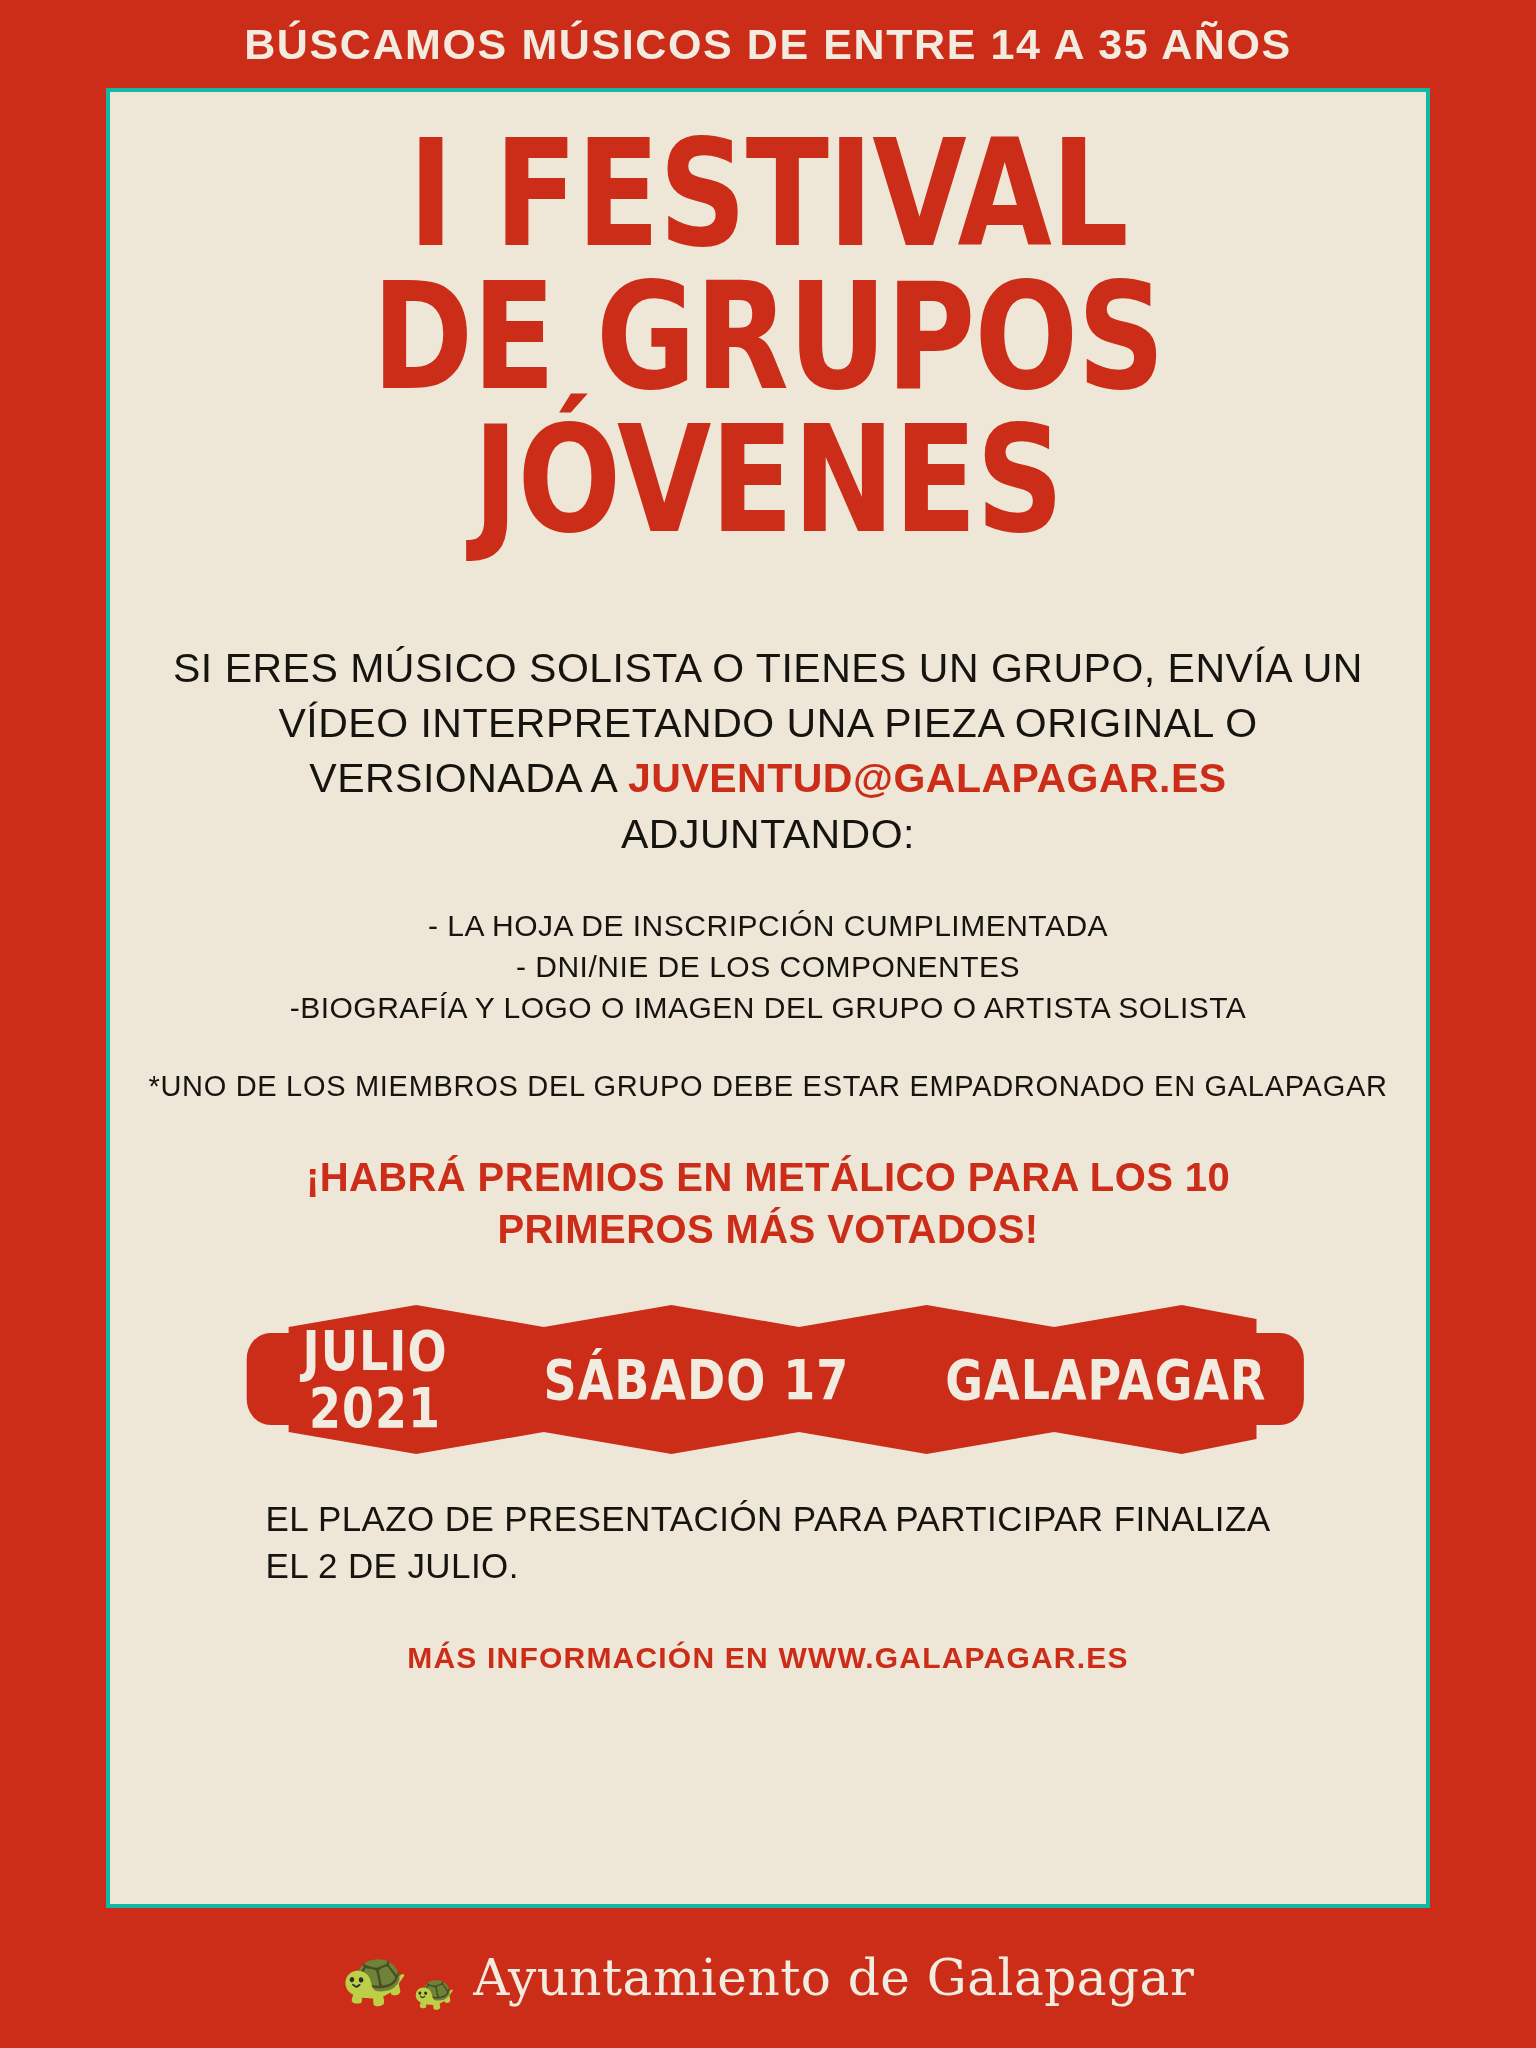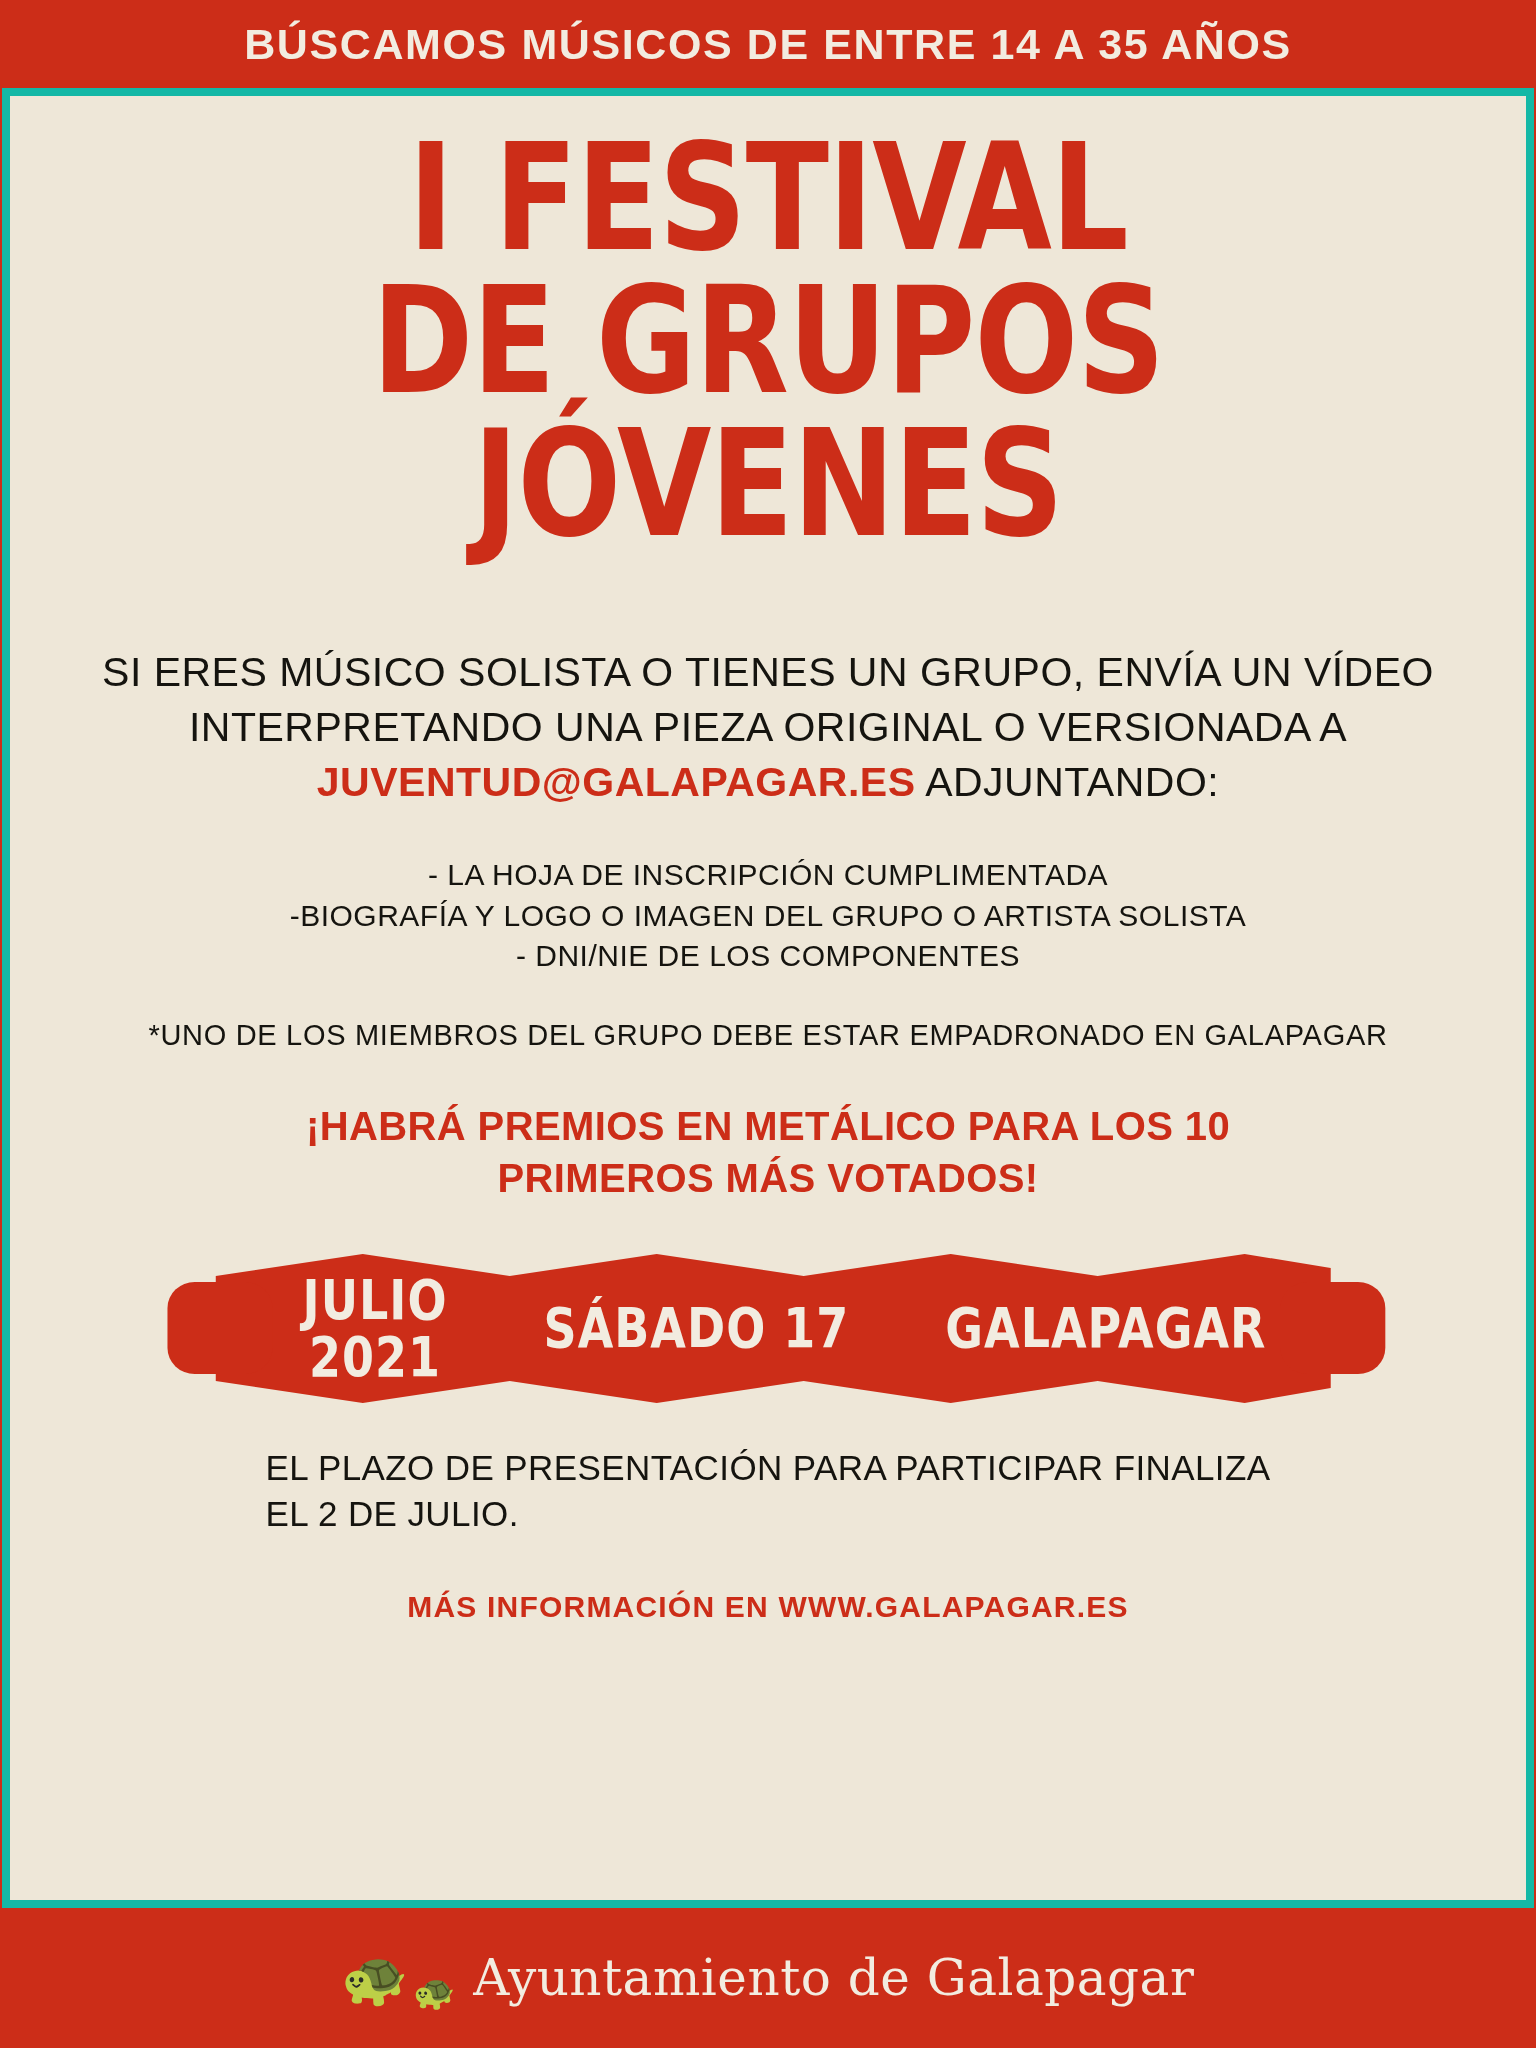--- a/index.html
+++ b/index.html
@@ -40,25 +40,25 @@
     font-weight: bold;
     letter-spacing: 1.6px;
     text-transform: uppercase;
     text-align: center;
     white-space: nowrap;
   }
 
   
   .card {
     position: relative;
-    width: 1532px;
+    width: 1324px;
     flex: 1 1 auto;
     margin: 0 auto;
     background: #eee7d8;
-    border: 8px solid #14b8a6;
+    border: 4px solid #14b8a6;
     box-sizing: border-box;
     display: flex;
     flex-direction: column;
     align-items: center;
     overflow: hidden;
   }
 
   
   .title-block {
     margin-top: 38px;
@@ -236,22 +236,22 @@
       <span class="title-line title-2">DE GRUPOS</span>
       <span class="title-line title-3">JÓVENES</span>
     </div>
 
     <div class="intro">
       <span>SI ERES MÚSICO SOLISTA O TIENES UN GRUPO, ENVÍA UN VÍDEO INTERPRETANDO UNA PIEZA ORIGINAL O VERSIONADA A </span><span class="email">JUVENTUD@GALAPAGAR.ES</span><span> ADJUNTANDO:</span>
     </div>
 
     <div class="requirements">
       <div>- LA HOJA DE INSCRIPCIÓN CUMPLIMENTADA</div>
+      <div>- DNI/NIE DE LOS COMPONENTES</div>
       <div>-BIOGRAFÍA Y LOGO O IMAGEN DEL GRUPO O ARTISTA SOLISTA</div>
-      <div>- DNI/NIE DE LOS COMPONENTES</div>
     </div>
 
     <div class="note">*UNO DE LOS MIEMBROS DEL GRUPO DEBE ESTAR EMPADRONADO EN GALAPAGAR</div>
 
     <div class="prize">
       <div>¡HABRÁ PREMIOS EN METÁLICO PARA LOS 10</div>
       <div>PRIMEROS MÁS VOTADOS!</div>
     </div>
 
     <div class="band-wrap">

